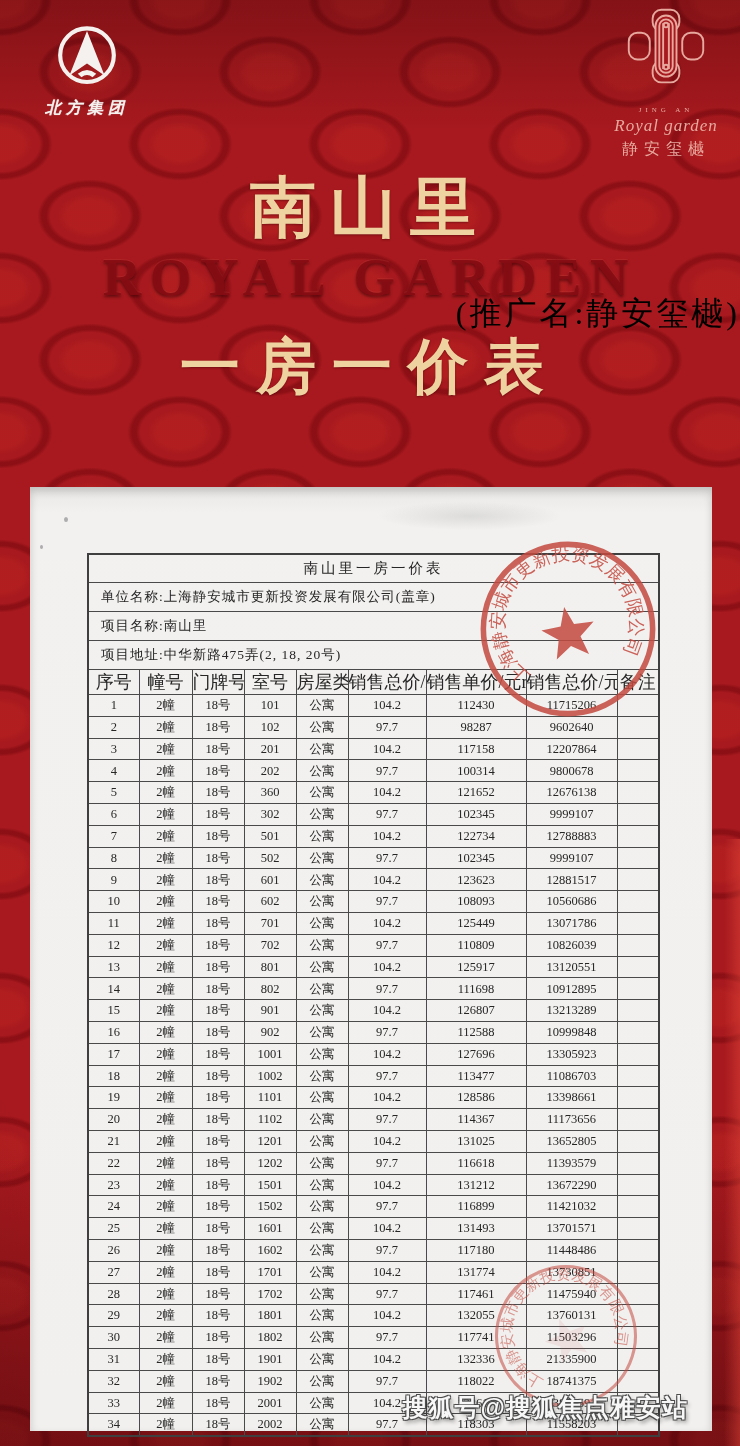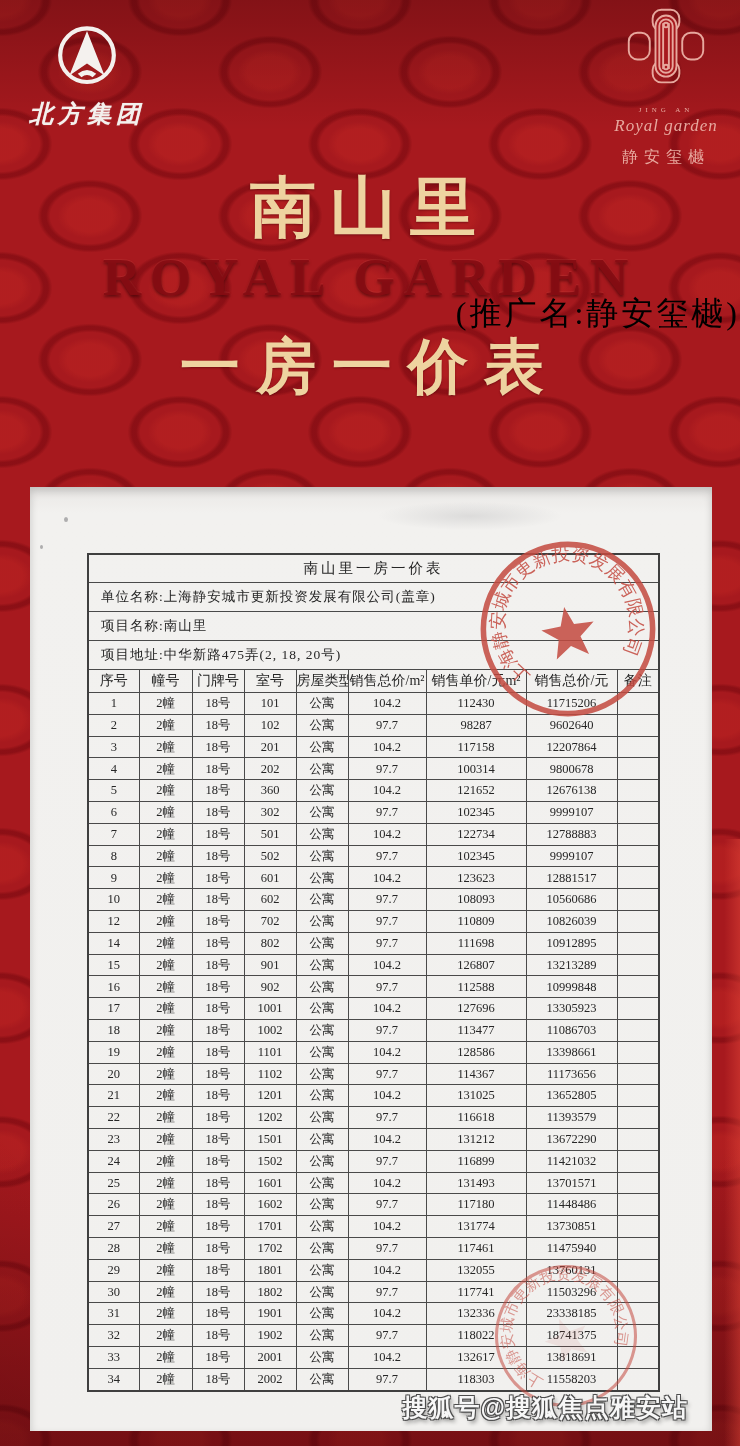--- a/index.html
+++ b/index.html
@@ -20,26 +20,26 @@
       background:
         linear-gradient(180deg, rgba(40,0,4,.28) 0, rgba(40,0,4,0) 130px),
         linear-gradient(0deg, rgba(40,0,4,.34) 0, rgba(40,0,4,0) 300px),
         radial-gradient(130% 95% at 50% 38%, rgba(0,0,0,0) 55%, rgba(40,0,4,.28) 100%);}
   .right-glow{position:absolute;right:0;top:58%;width:16px;height:42%;
       background:linear-gradient(90deg, rgba(0,0,0,0), rgba(228,72,58,.45));}
 
   
   .logo-north{position:absolute;left:22px;top:20px;width:130px;text-align:center;color:#fff;}
   .logo-north .glyph{display:block;margin:0 auto;}
-  .logo-north .txt{display:block;margin-top:4px;font-size:24px;font-weight:bold;font-style:italic;
+  .logo-north .txt{display:block;margin-top:4px;font-size:16px;font-weight:bold;font-style:italic;
       letter-spacing:5px;color:#f4f1ee;text-shadow:0 0 1px rgba(255,255,255,.6);}
   .logo-royal{position:absolute;right:14px;top:6px;width:120px;text-align:center;color:#e7a89e;}
   .logo-royal .script{display:block;margin-top:2px;font-size:17px;font-style:italic;letter-spacing:1px;}
   .logo-royal .tiny{display:block;font-size:7px;letter-spacing:4px;margin-top:12px;color:#e7a89e;}
-  .logo-royal .cjk{display:block;margin-top:11px;font-size:16px;letter-spacing:6px;}
+  .logo-royal .cjk{display:block;margin-top:3px;font-size:16px;letter-spacing:6px;}
 
   
   .hero{position:absolute;left:0;top:0;width:740px;text-align:center;}
   .t-main{position:absolute;top:163px;width:100%;font-size:66px;font-weight:600;color:#eed3a0;
       letter-spacing:14px;text-shadow:0 1px 2px rgba(60,0,6,.45);}
   .t-emboss{position:absolute;top:247px;width:100%;font-size:53px;font-weight:600;letter-spacing:9px;
       color:rgba(134,12,18,.92);
       text-shadow:0 2px 3px rgba(45,0,4,.55), 0 -1px 1px rgba(255,130,115,.14);}
   .t-promo{position:absolute;top:292px;width:100%;font-size:32px;color:#000000;letter-spacing:3px;text-align:right;}
   .t-sheet{position:absolute;top:327px;width:100%;font-size:60px;font-weight:700;color:#eed3a0;
@@ -53,21 +53,21 @@
   .smudge{position:absolute;left:330px;top:12px;width:220px;height:34px;
       background:radial-gradient(60% 60% at 50% 50%, rgba(120,120,125,.18), rgba(0,0,0,0) 70%);}
 
   table.sheet{position:absolute;left:57px;top:66px;width:571px;border-collapse:collapse;
       table-layout:fixed;color:#262626;}
   table.sheet td,table.sheet th{border:1px solid #4a4a4a;padding:0;text-align:center;
       font-weight:normal;overflow:hidden;white-space:nowrap;}
   table.sheet{border:2px solid #3f3f3f;}
   tr.row-title td{height:27px;font-size:14.5px;letter-spacing:3px;}
   tr.row-info td{height:28px;font-size:13.5px;text-align:left;padding-left:12px;letter-spacing:1px;}
-  tr.row-head th{height:22px;font-size:14px;}
+  tr.row-head th{height:22px;font-size:18px;}
   tr.row-data td{height:20.8px;font-size:12.5px;line-height:1;}
 
   
   .stamp{position:absolute;pointer-events:none;}
   .stamp1{left:445px;top:49px;width:186px;height:186px;opacity:.85;transform:rotate(-10deg);}
   .stamp2{left:459px;top:772px;width:154px;height:154px;opacity:.55;transform:rotate(-22deg);}
 
   
   .sohu{position:absolute;right:24px;bottom:7px;font-family:"Liberation Sans","DejaVu Sans",sans-serif;
       font-size:25px;font-weight:bold;letter-spacing:1px;color:#f7f7f7;
@@ -264,31 +264,53 @@
             <td>2幢</td>
             <td>18号</td>
             <td>602</td>
             <td>公寓</td>
             <td>97.7</td>
             <td>108093</td>
             <td>10560686</td>
             <td></td>
           </tr>
           <tr class="row-data">
+            <td>11</td>
+            <td>2幢</td>
+            <td>18号</td>
+            <td>701</td>
+            <td>公寓</td>
+            <td>104.2</td>
+            <td>125449</td>
+            <td>13071786</td>
+            <td></td>
+          </tr>
+          <tr class="row-data">
             <td>12</td>
             <td>2幢</td>
             <td>18号</td>
             <td>702</td>
             <td>公寓</td>
             <td>97.7</td>
             <td>110809</td>
             <td>10826039</td>
             <td></td>
           </tr>
           <tr class="row-data">
+            <td>13</td>
+            <td>2幢</td>
+            <td>18号</td>
+            <td>801</td>
+            <td>公寓</td>
+            <td>104.2</td>
+            <td>125917</td>
+            <td>13120551</td>
+            <td></td>
+          </tr>
+          <tr class="row-data">
             <td>14</td>
             <td>2幢</td>
             <td>18号</td>
             <td>802</td>
             <td>公寓</td>
             <td>97.7</td>
             <td>111698</td>
             <td>10912895</td>
             <td></td>
           </tr>
@@ -469,21 +491,21 @@
             <td></td>
           </tr>
           <tr class="row-data">
             <td>31</td>
             <td>2幢</td>
             <td>18号</td>
             <td>1901</td>
             <td>公寓</td>
             <td>104.2</td>
             <td>132336</td>
-            <td>23338185</td>
+            <td>21335900</td>
             <td></td>
           </tr>
           <tr class="row-data">
             <td>32</td>
             <td>2幢</td>
             <td>18号</td>
             <td>1902</td>
             <td>公寓</td>
             <td>97.7</td>
             <td>118022</td>

